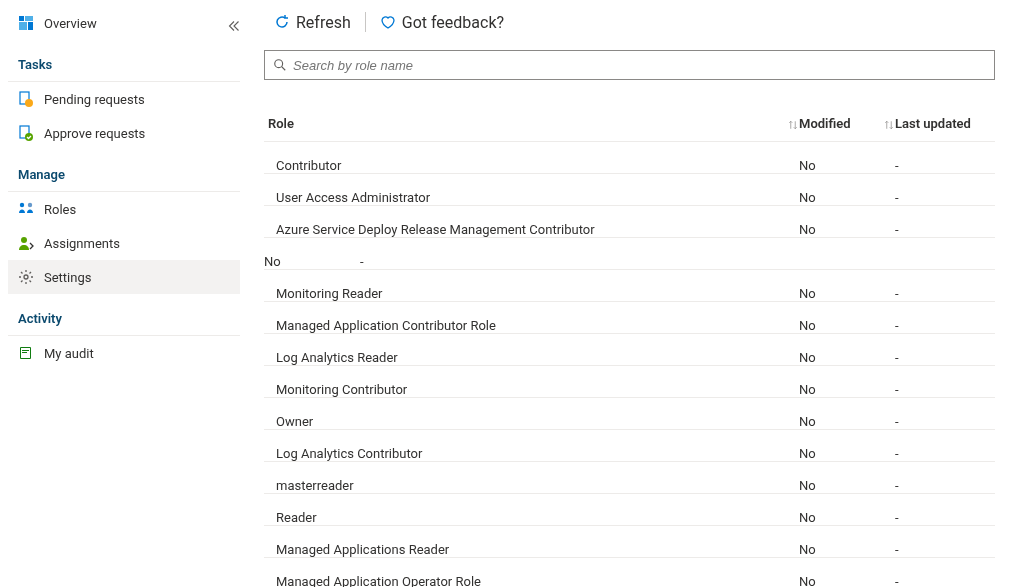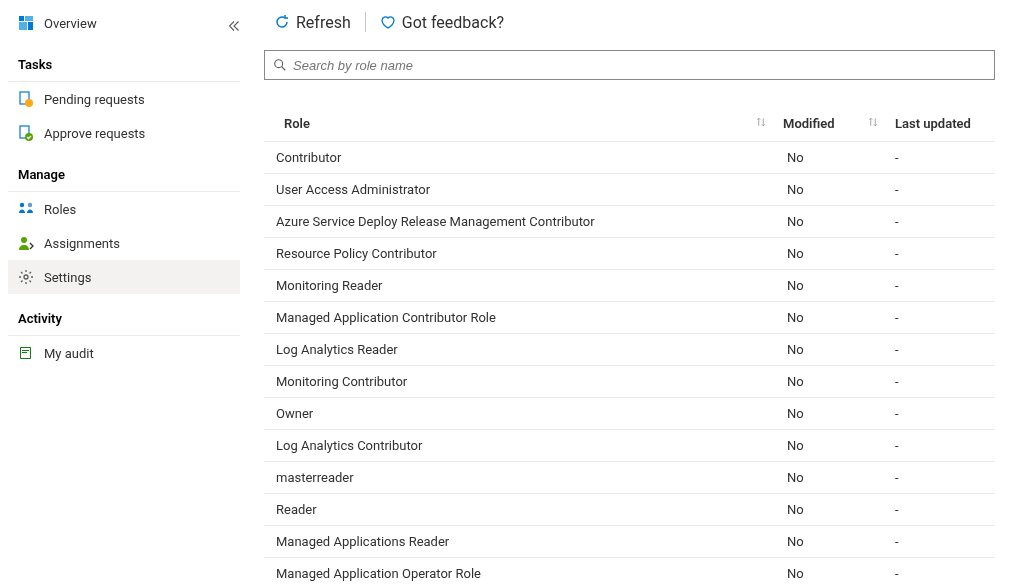--- a/index.html
+++ b/index.html
@@ -29,21 +29,21 @@
     }
     .nav-item, .nav-header {
       display: flex;
       align-items: center;
       padding: 0 10px;
       height: 34px;
       cursor: pointer;
     }
     .nav-header {
       font-weight: 600;
-      color: #000000;
+      color: #0c4a6e;
       cursor: default;
       margin-top: 8px;
       border-bottom: 1px solid #edebe9;
     }
     .nav-item .icon {
       width: 16px;
       height: 16px;
       margin-right: 10px;
       flex-shrink: 0;
       display: inline-flex;
@@ -104,31 +104,30 @@
     .thead {
       display: flex;
       align-items: center;
       height: 36px;
       border-bottom: 1px solid #edebe9;
       font-weight: 600;
     }
     .thead .sort-icon { width: 12px; margin-left: auto; opacity: .7;}
     .row {
       display: flex;
-      align-items: center;
+      align-items: flex-end;
       height: 32px;
       border-bottom: 1px solid #edebe9;
       cursor: pointer;
-      gap: 12px;
     }
     .col-role { flex: 1; padding-left: 12px; display:flex; align-items:center;}
     .col-modified { width: 96px; }
     .col-updated { width: 100px; }
     .thead .col-role { padding-left: 4px; }
-    .thead .th-cell { display:flex; align-items:flex-start;margin-left:16px; }
+    .thead .th-cell { display:flex; align-items:flex-end; }
 
     svg { display: block; }
   </style>
 </head>
 <body>
 
 <div class="sidebar">
   <div class="collapse-toggle">
     <span>
       <svg width="12" height="12" viewBox="0 0 16 16">
@@ -278,21 +277,20 @@
           <div class="col-role">User Access Administrator</div>
           <div class="col-modified">No</div>
           <div class="col-updated">-</div>
         </div>
         <div class="row">
           <div class="col-role">Azure Service Deploy Release Management Contributor</div>
           <div class="col-modified">No</div>
           <div class="col-updated">-</div>
         </div>
         <div class="row">
-          <div class="col-role">Resource Policy Contributor</div>
           <div class="col-modified">No</div>
           <div class="col-updated">-</div>
         </div>
         <div class="row">
           <div class="col-role">Monitoring Reader</div>
           <div class="col-modified">No</div>
           <div class="col-updated">-</div>
         </div>
         <div class="row">
           <div class="col-role">Managed Application Contributor Role</div>

